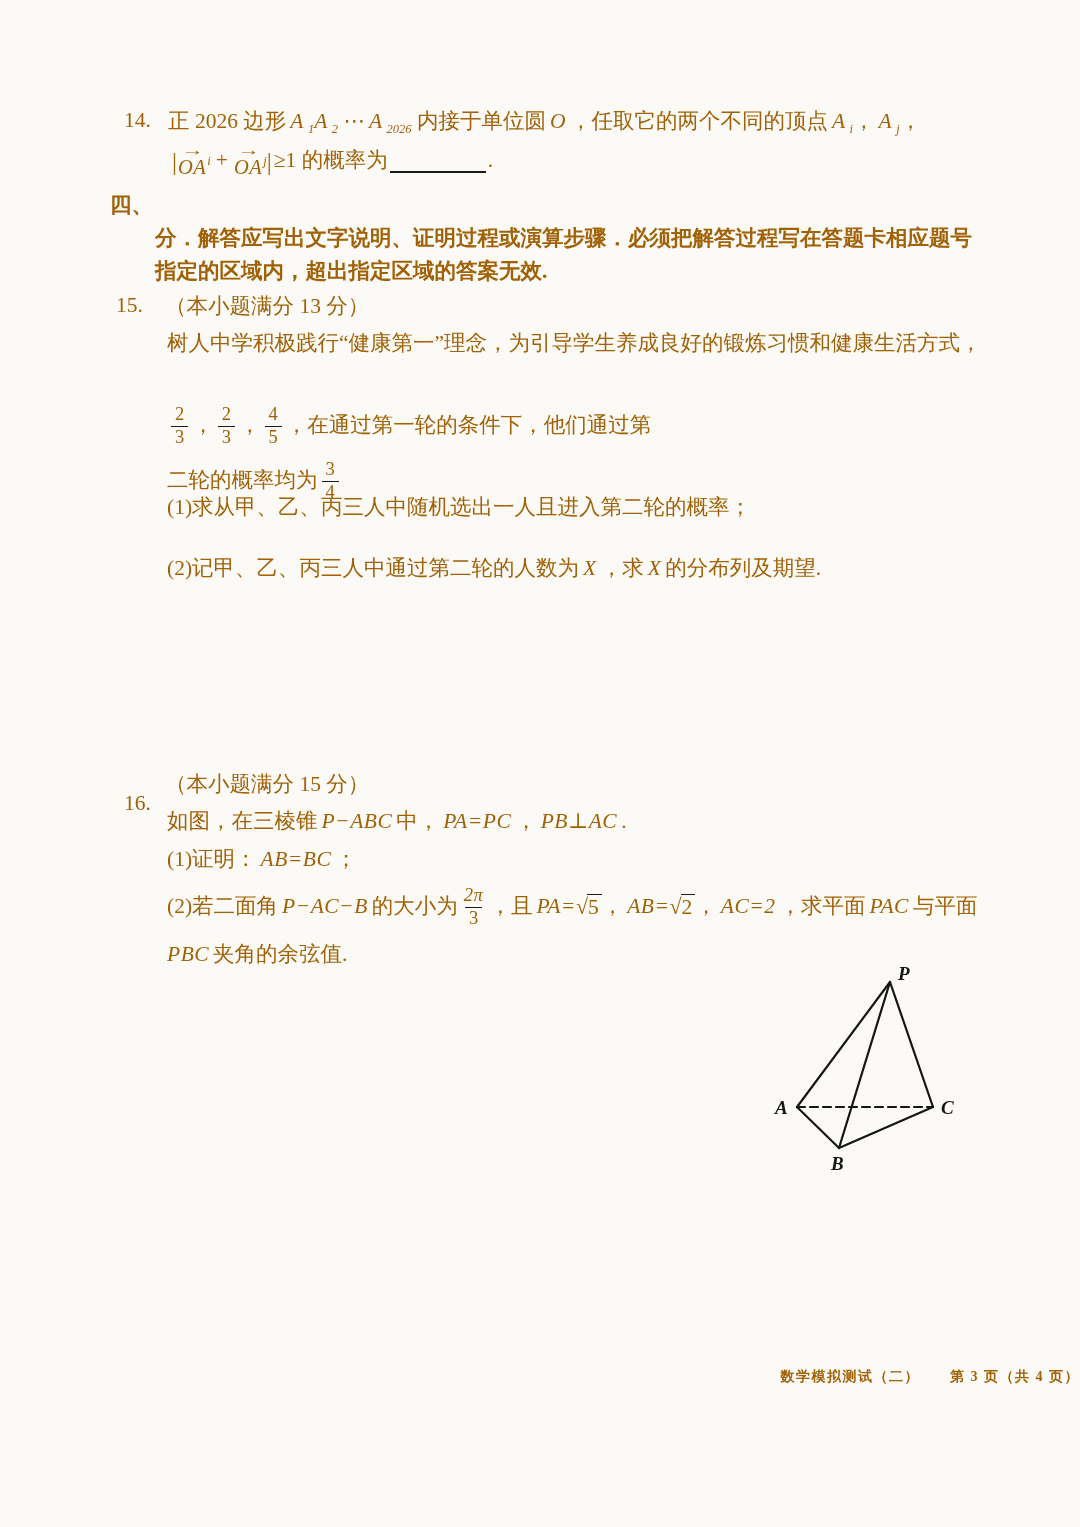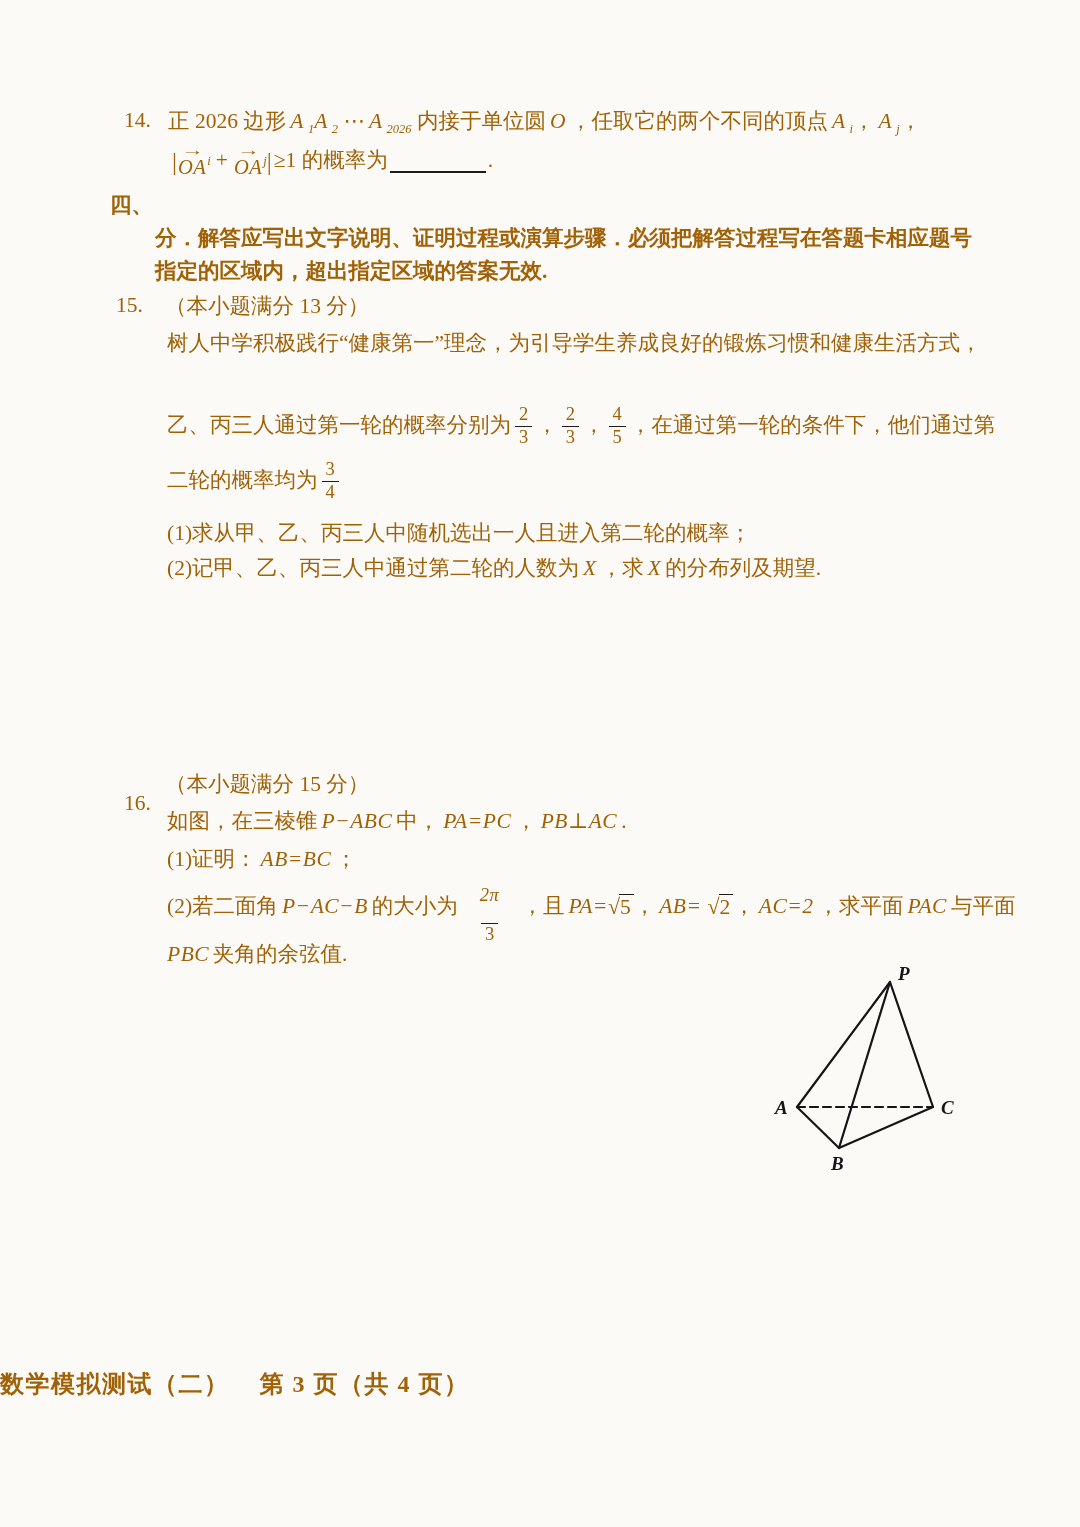--- a/index.html
+++ b/index.html
@@ -21,21 +21,21 @@
   .frac .fden{border-top:1.7px solid #1c1c1c;padding:0 4px;}
   .frac .fnum{padding:0 2px;}
   .vec{display:inline-flex;flex-direction:column;align-items:center;margin:0 1px;}
   .vec .ar{height:12px;font-size:15px;line-height:0.75;transform:scaleX(1.5);}
   .vec .vb{font-style:italic;font-size:20.5px;line-height:1;letter-spacing:0.5px;}
   .bar{font-size:25px;line-height:1;}
   .blank{display:inline-block;width:96px;border-bottom:2px solid #1c1c1c;height:1em;margin:0 2px;}
   .sqrt{display:inline-flex;align-items:flex-start;vertical-align:middle;}
   .sqrt .sr{line-height:1.15;font-size:22px;margin-right:-1px;}
   .sqrt .sv{border-top:1.7px solid #1c1c1c;line-height:1.2;padding:0 3px 0 1px;}
-  .footer{position:absolute;left:0;right:0;top:1368px;text-align:left;font-weight:bold;font-size:24px;letter-spacing:1.5px;}
+  .footer{position:absolute;left:0;right:0;top:1368px;text-align:right;font-weight:bold;font-size:14px;letter-spacing:1.5px;}
   .footer .ft{margin-right:30px;}
   .fig{position:absolute;left:765px;top:962px;}
   .fig text{font-style:italic;font-size:19px;font-weight:bold;fill:#151515;font-family:"Liberation Serif","DejaVu Serif",serif;}
   .fig line{stroke:#151515;stroke-width:2.2;stroke-linecap:round;}
 </style>
 </head>
 <body>
 
 <div class="page">
 
@@ -65,21 +65,20 @@
   </div>
 
   <span class="qnum" style="left:110px;top:190px">四、</span>
   <div class="line bold" style="left:155px;top:225px">分．解答应写出文字说明、证明过程或演算步骤．必须把解答过程写在答题卡相应题号</div>
   <div class="line bold" style="left:155px;top:258px">指定的区域内，超出指定区域的答案无效.</div>
 
   <span class="qnum" style="left:116px;top:293px;font-weight:normal">15.</span>
   <div class="line" style="left:165px;top:293px">（本小题满分 13 分）</div>
   <div class="line" style="left:167px;top:330px">树人中学积极践行“健康第一”理念，为引导学生养成良好的锻炼习惯和健康生活方式，</div>
   <div class="line vline" style="left:167px;top:398px">
-    <span>乙、丙三人通过第一轮的概率分别为</span>
     <span class="frac">
         <span class="fnum">2</span>
         <span class="fden">3</span>
       </span>
     <span>，</span>
     <span class="frac">
         <span class="fnum">2</span>
         <span class="fden">3</span>
       </span>
     <span>，</span>
@@ -89,49 +88,49 @@
       </span>
     <span>，在通过第一轮的条件下，他们通过第</span>
   </div>
   <div class="line vline" style="left:167px;top:453px">
     <span>二轮的概率均为</span>
     <span class="frac">
         <span class="fnum">3</span>
         <span class="fden">4</span>
       </span>
   </div>
-  <div class="line" style="left:167px;top:520px">(1)求从甲、乙、丙三人中随机选出一人且进入第二轮的概率；</div>
+  <div class="line" style="left:167px;top:494px">(1)求从甲、乙、丙三人中随机选出一人且进入第二轮的概率；</div>
   <div class="line" style="left:167px;top:555px">
     <span>(2)记甲、乙、丙三人中通过第二轮的人数为</span><span class="mi">X</span><span>，求</span><span class="mi">X</span><span>的分布列及期望.</span>
   </div>
 
   <span class="qnum" style="left:124px;top:791px;font-weight:normal">16.</span>
   <div class="line" style="left:165px;top:771px">（本小题满分 15 分）</div>
   <div class="line" style="left:167px;top:808px">
     <span>如图，在三棱锥</span><span class="mi">P−ABC</span><span>中，</span><span class="mi">PA=PC</span><span>，</span><span class="mi">PB⊥AC</span><span>.</span>
   </div>
   <div class="line" style="left:167px;top:846px">
     <span>(1)证明：</span><span class="mi">AB=BC</span><span>；</span>
   </div>
   <div class="line vline" style="left:167px;top:879px">
     <span>(2)若二面角</span>
       <span class="mi">P−AC−B</span>
       <span>的大小为</span>
     <span class="frac">
-        <span class="fnum mi" style="margin:16px">2π</span>
+        <span class="fnum mi" style="margin:0">2π</span>
         <span class="fden">3</span>
       </span>
     <span>，且</span>
       <span class="mi" style="margin-right:0">PA=</span>
       <span class="sqrt">
         <span class="sr">√</span>
         <span class="sv">5</span>
       </span>
       <span>，</span>
-      <span class="mi" style="margin-right:6px">AB=</span>
+      <span class="mi" style="margin-right:0">AB=</span>
       <span class="sqrt">
         <span class="sr">√</span>
         <span class="sv">2</span>
       </span>
       <span>，</span>
       <span class="mi">AC=2</span>
       <span>，求平面</span>
       <span class="mi">PAC</span>
       <span>与平面</span>
   </div>

